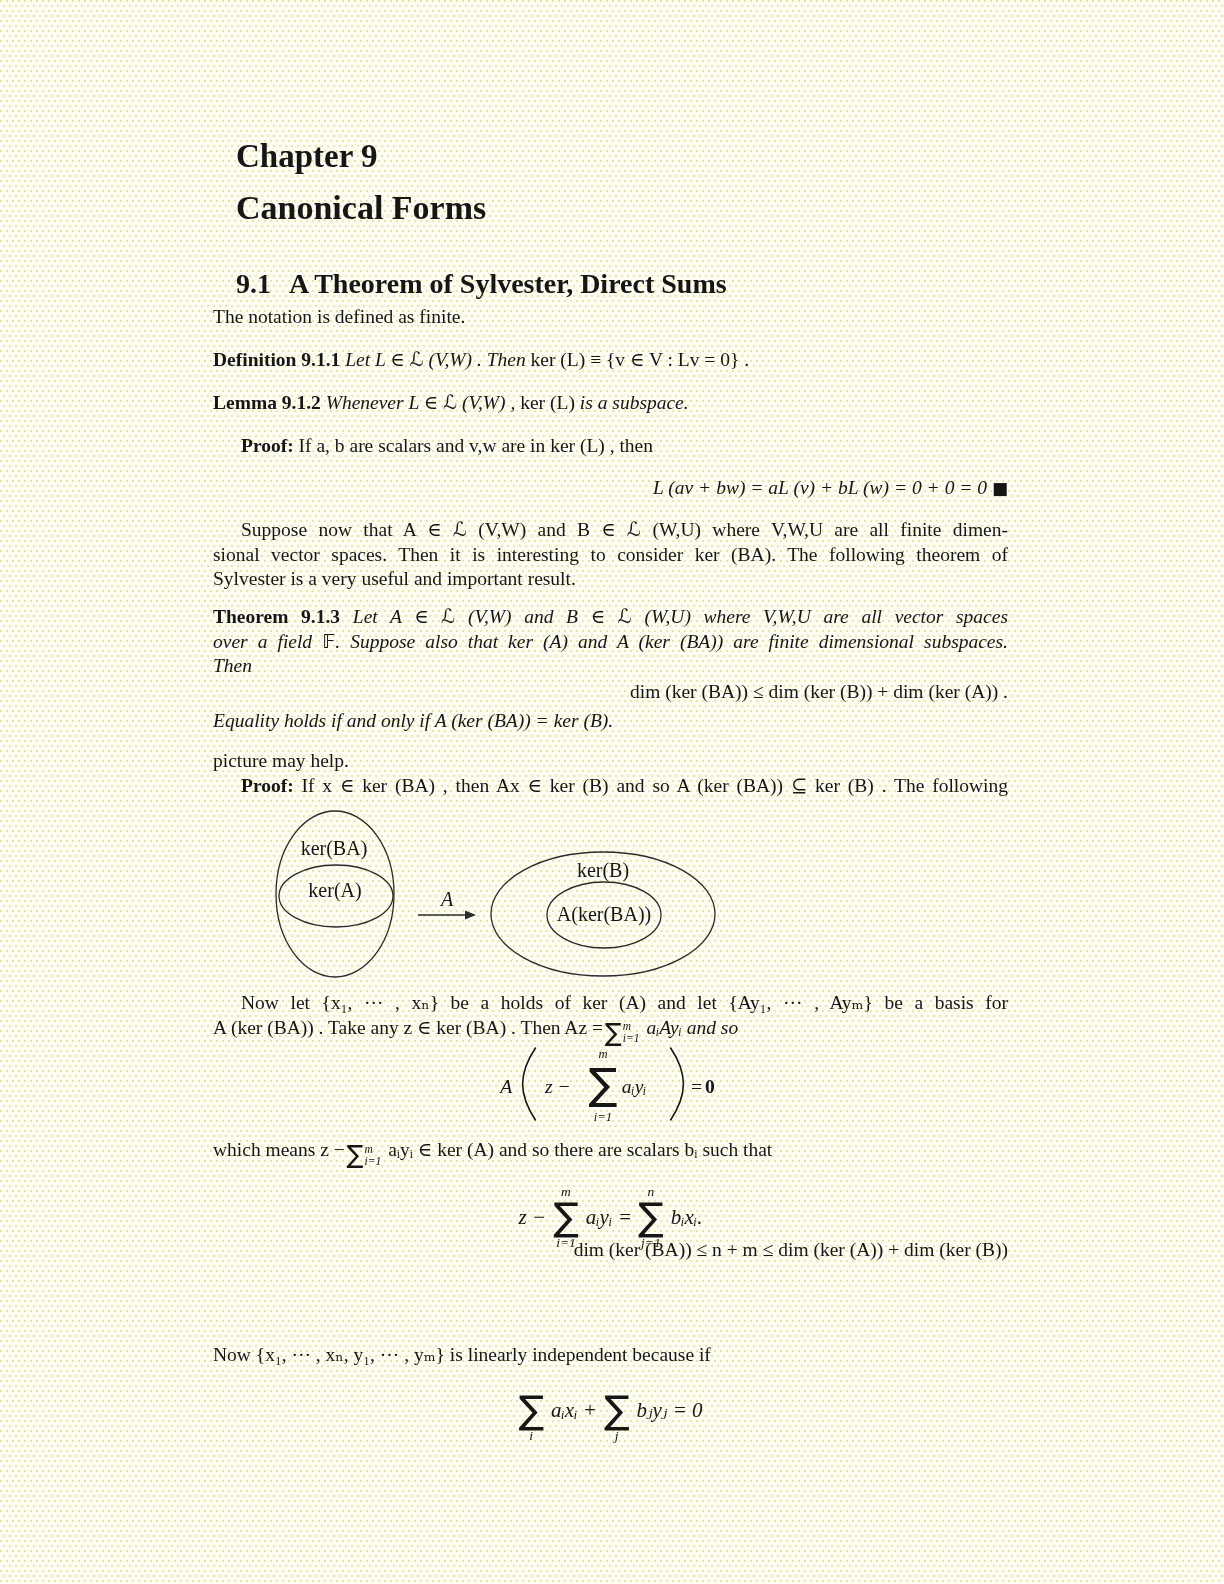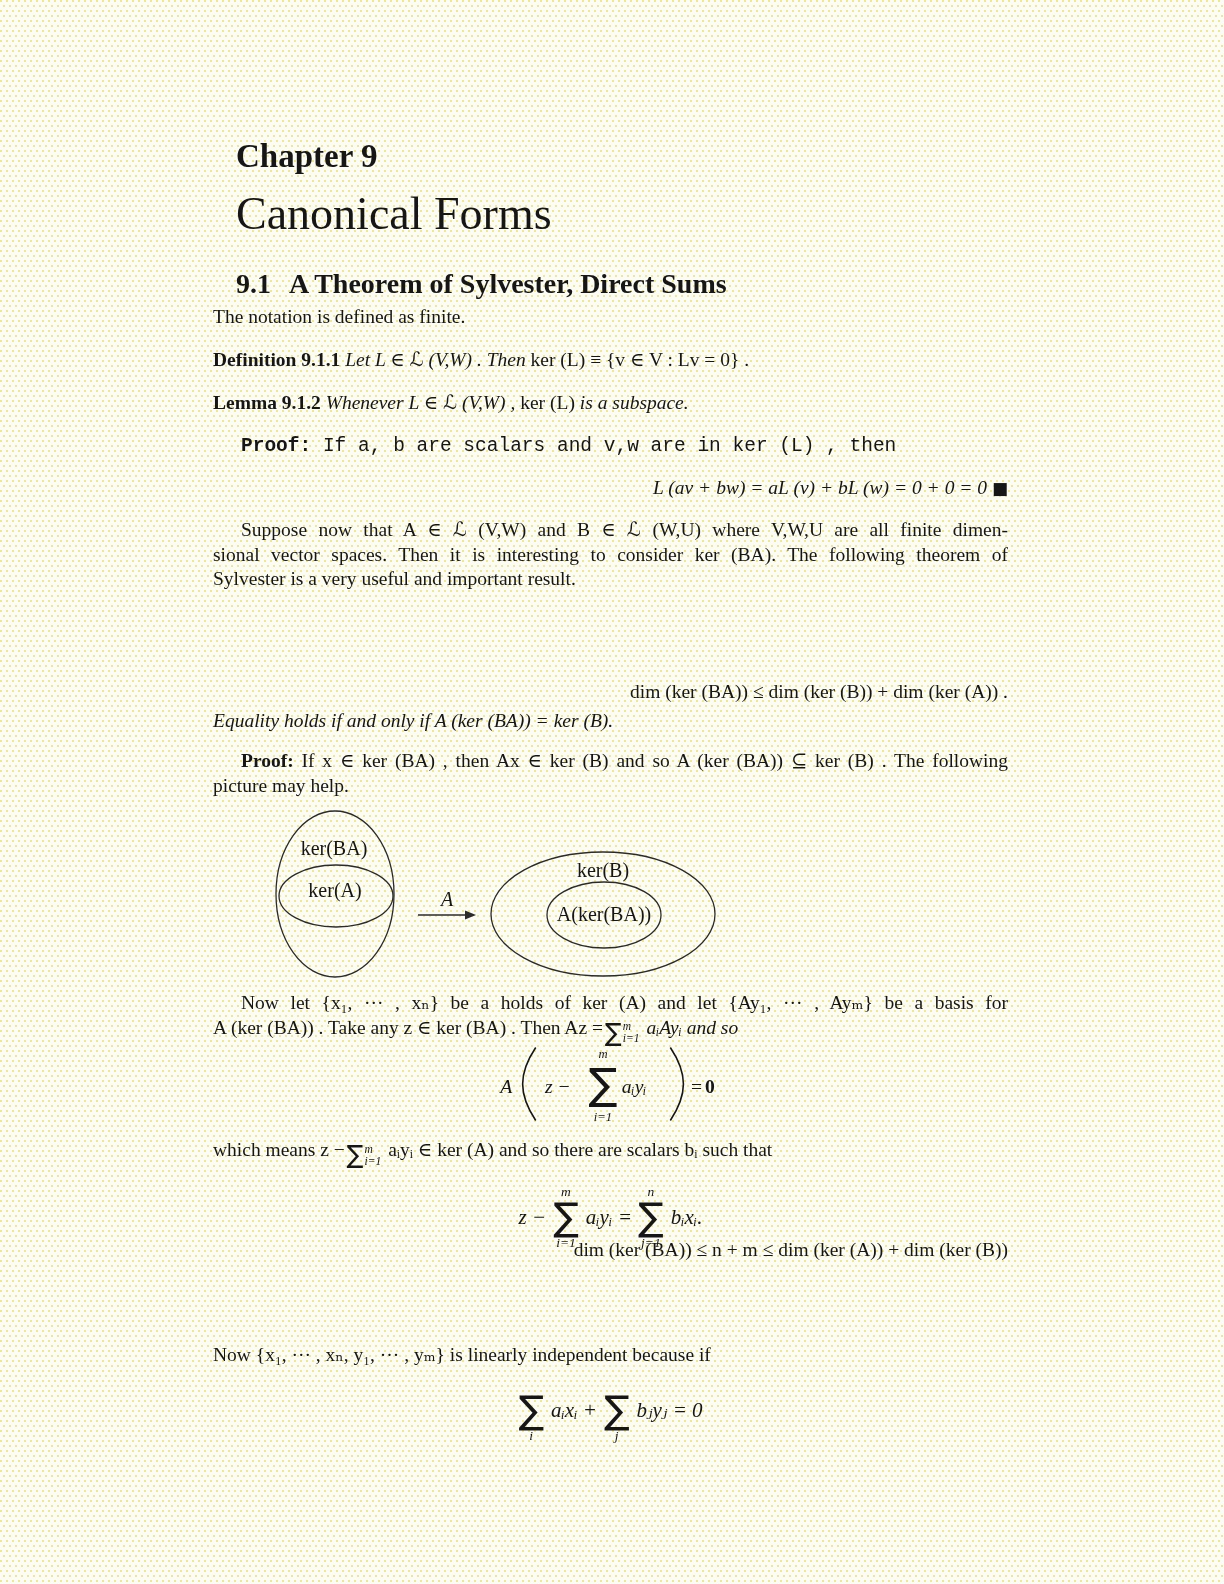--- a/index.html
+++ b/index.html
@@ -19,21 +19,21 @@
   }
   .blk { position: absolute; }
   .w { width: 795px; }
   .line { font-size: 19.5px; line-height: 24.5px; white-space: nowrap; }
   .jl { text-align: justify; text-align-last: justify; }
   .ind { padding-left: 28px; }
   .it { font-style: italic; }
   .bf { font-weight: bold; }
   .ctr { text-align: center; }
   .h-chapter { font-size: 33px; font-weight: bold; line-height: 1; margin-top: 8px; }
-  .h-title { font-size: 46px; font-weight: normal; line-height: 1; }
+  .h-title { font-size: 34px; font-weight: bold; line-height: 1; }
   .h-section { font-size: 28px; font-weight: bold; line-height: 1; display: flex; gap: 18px; }
   .disp { font-size: 19.5px; line-height: 23px; white-space: nowrap; text-align: right; }
   .qed { font-style: normal; font-family: "DejaVu Sans", sans-serif; font-size: 17px; }
   
   .sumrow { display: flex; justify-content: center; align-items: center; gap: 7px; font-size: 21px; font-style: normal; white-space: nowrap; }
   .mit { font-style: italic; }
   .stack { display: inline-flex; flex-direction: column; align-items: center; }
   .stack .lim { font-size: 13.5px; line-height: 15px; height: 15px; font-style: italic; }
   .stack .sg { font-size: 38px; line-height: 36px; font-style: normal; font-family: "DejaVu Sans", sans-serif; }
   
@@ -65,47 +65,55 @@
     <span>ker (L) ≡ {v ∈ V : Lv = 0} .</span>
   </div>
 
   <div class="blk line w" style="left:213px; top:391px;">
     <span class="bf">Lemma 9.1.2</span>
     <span class="it">Whenever L ∈ ℒ (V,W) ,</span>
     <span>ker (L)</span>
     <span class="it">is a subspace.</span>
   </div>
 
-  <div class="blk line w ind" style="left:213px; top:434px;font-family:Liberation Mono, monospace;">
+  <div class="blk line w ind" style="left:213px; top:434px;">
     <span class="bf">Proof:</span>
     <span>If a, b are scalars and v,w are in ker (L) , then</span>
   </div>
 
   <div class="blk disp w" style="left:213px; top:476px;">
     <span class="it">L (av + bw) = aL (v) + bL (w) = 0 + 0 = 0</span>
     <span class="qed">■</span>
   </div>
 
   <div class="blk w" style="left:213px; top:518px;">
     <div class="line jl ind">Suppose now that A ∈ ℒ (V,W) and B ∈ ℒ (W,U) where V,W,U are all finite dimen-</div>
     <div class="line jl">sional vector spaces. Then it is interesting to consider ker (BA). The following theorem of</div>
     <div class="line">Sylvester is a very useful and important result.</div>
   </div>
 
+  <div class="blk w" style="left:213px; top:605px;">
+    <div class="line jl">
+      <span class="bf">Theorem 9.1.3</span>
+      <span class="it">Let A ∈ ℒ (V,W) and B ∈ ℒ (W,U) where V,W,U are all vector spaces</span>
+    </div>
+    <div class="line jl it">over a field 𝔽. Suppose also that ker (A) and A (ker (BA)) are finite dimensional subspaces.</div>
+    <div class="line it">Then</div>
+  </div>
 
   <div class="blk disp w" style="left:213px; top:680px;">dim (ker (BA)) ≤ dim (ker (B)) + dim (ker (A)) .</div>
 
   <div class="blk line w it" style="left:213px; top:709px;">Equality holds if and only if A (ker (BA)) = ker (B).</div>
 
   <div class="blk w" style="left:213px; top:749px;">
+    <div class="line">picture may help.</div>
     <div class="line jl ind">
       <span class="bf">Proof:</span>
       <span>If x ∈ ker (BA) , then Ax ∈ ker (B) and so A (ker (BA)) ⊆ ker (B) . The following</span>
     </div>
-    <div class="line">picture may help.</div>
   </div>
 
   <svg class="blk" style="left:213px; top:806px;" width="795" height="178" viewBox="0 0 795 178">
     <ellipse class="dstroke" cx="122" cy="88" rx="59" ry="83"></ellipse>
     <ellipse class="dstroke" cx="123" cy="90" rx="57" ry="31"></ellipse>
     <text x="121" y="49" font-size="20" text-anchor="middle">ker(BA)</text>
     <text x="122" y="91" font-size="20" text-anchor="middle">ker(A)</text>
     <line x1="205" y1="109" x2="256" y2="109" stroke="#2b2b2b" stroke-width="1.3"></line>
     <polygon points="263,109 252,104.5 252,113.5" fill="#2b2b2b"></polygon>
     <text x="234" y="100" font-size="20" font-style="italic" text-anchor="middle">A</text>

